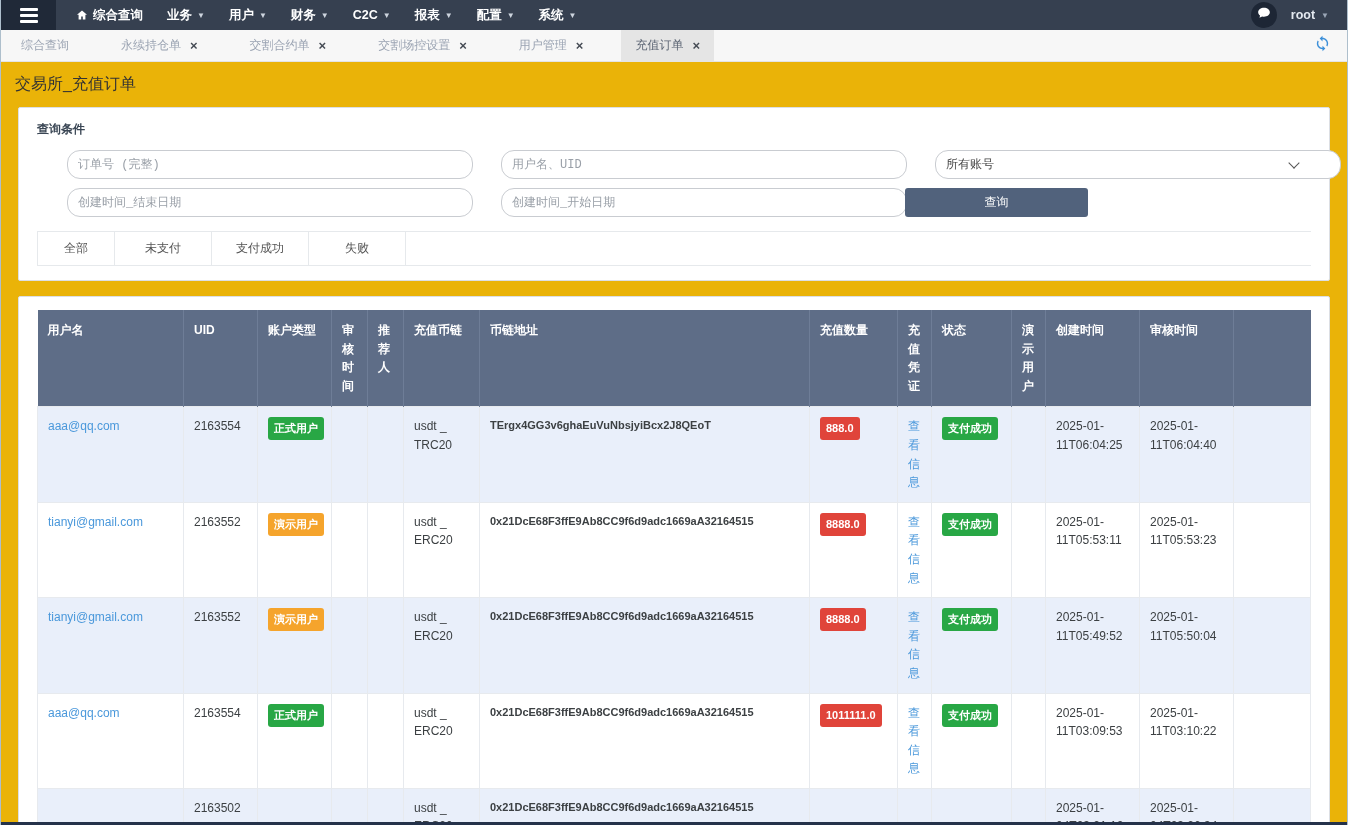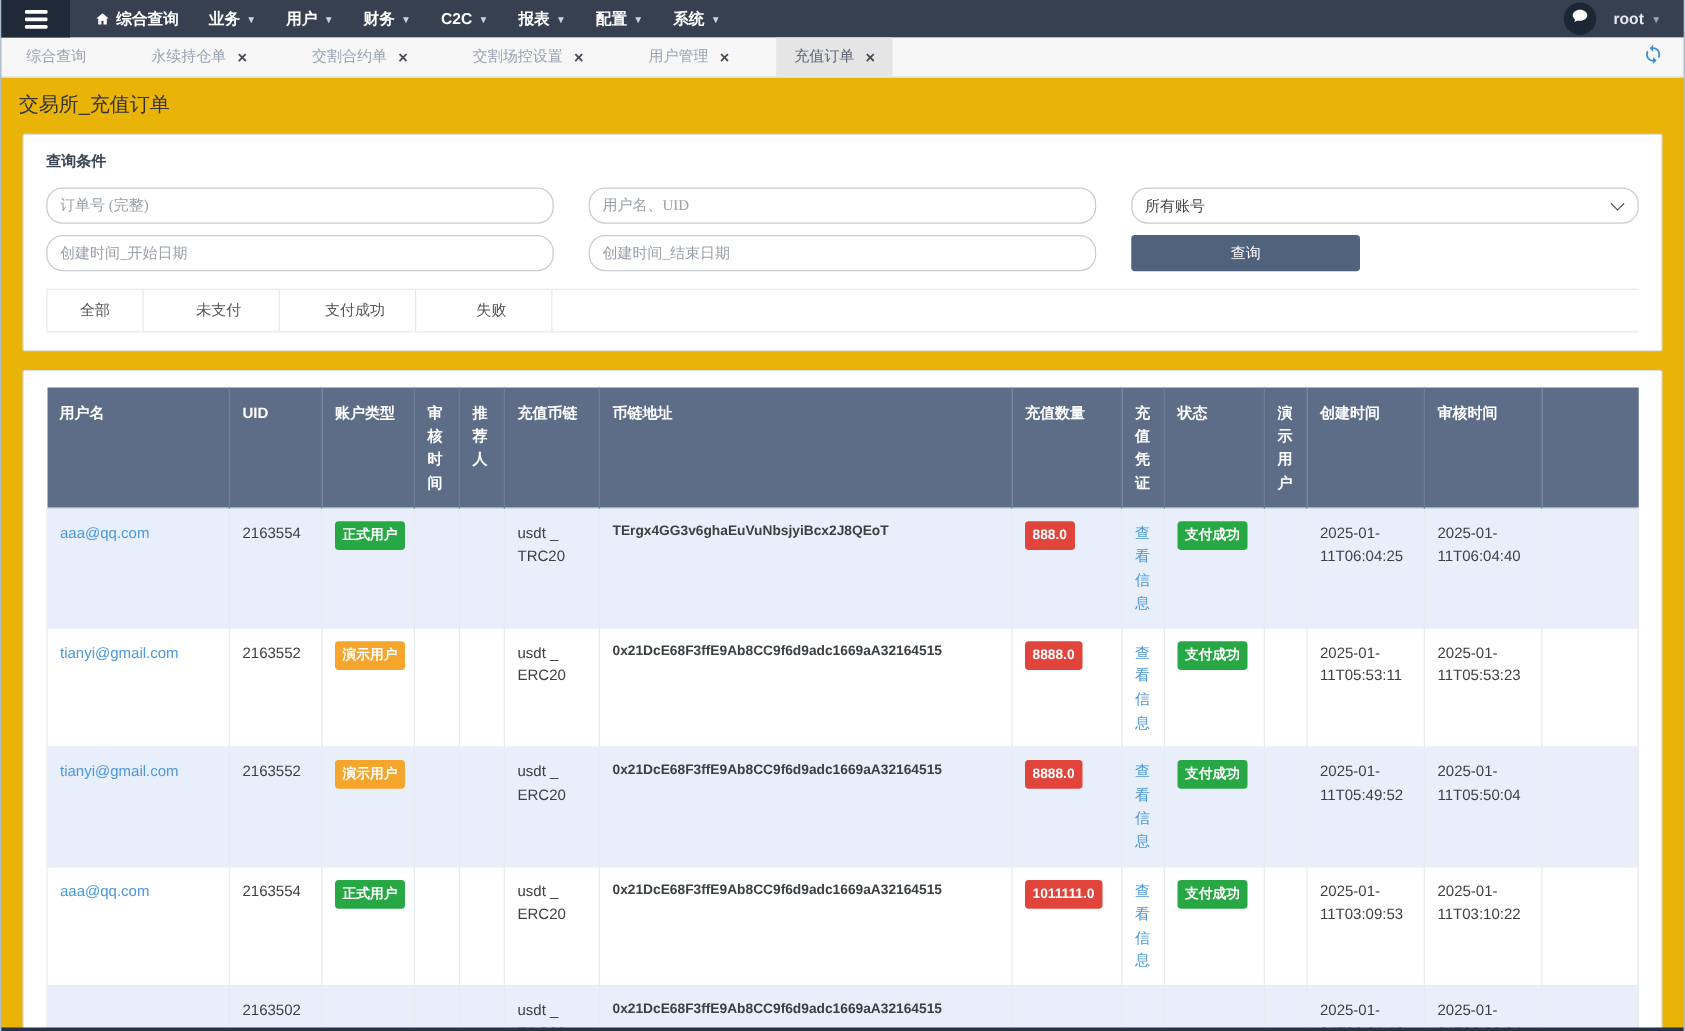--- a/index.html
+++ b/index.html
@@ -29,30 +29,31 @@
   
   .page-title { font-size: 16px; color: #333; padding: 12px 14px 10px; }
   
   .panel { margin: 2px 17px 15px; border: 1px solid #dcdfe4; border-radius: 2px; background: #fff; padding: 13px 18px 14px; }
   .panel-title { font-size: 12px; font-weight: bold; color: #3a4654; margin-bottom: 12px; }
   
   .form-grid { display: grid; grid-template-columns: 1fr 1fr 1fr; column-gap: 28px; row-gap: 9px; }
   .text-input, .select-wrap select {
     width: 100%; height: 29px; border: 1px solid #c9ccd1; border-radius: 13px;
     padding: 0 10px; font-size: 12px; color: #444; background: #fff; outline: none;
-    font-family: Liberation Serif, serif;
+    font-family: Liberation Mono, monospace;
+    margin-left: 30px;
   }
   .text-input::placeholder { color: #9aa0a8; opacity: 1; }
   .select-wrap { position: relative; }
   .select-wrap select { appearance: none; -webkit-appearance: none; cursor: pointer; }
   .select-wrap::after { content: ""; position: absolute; right: 13px; top: 9px; width: 7px; height: 7px;
     border-right: 1.6px solid #555; border-bottom: 1.6px solid #555; transform: rotate(45deg); pointer-events: none; }
   .search-btn { width: 183px; height: 29px; background: #51627c; color: #fff; border: none; border-radius: 3px;
     font-size: 12px; cursor: pointer; font-family: "Liberation Sans", "DejaVu Sans", sans-serif; }
-  .filter-row { margin-top: 14px; border-top: 1px solid #e6e9ec; border-bottom: 1px solid #e6e9ec; display: flex; gap: 12px; }
+  .filter-row { margin-top: 14px; border-top: 1px solid #e6e9ec; border-bottom: 1px solid #e6e9ec; display: flex; }
   .filter-item { padding: 8px 0; width: 97px; text-align: center; font-size: 12px; color: #555;
     border-right: 1px solid #e6e9ec; cursor: pointer; }
   .filter-item:first-child { border-left: 1px solid #e6e9ec; width: 78px; }
   
   table.results { width: 100%; border-collapse: collapse; table-layout: fixed; font-size: 12px; color: #3c4043; }
   table.results th { background: #5e6d87; color: #fff; font-size: 12px; font-weight: bold; text-align: left;
     vertical-align: top; padding: 11px 6px 11px 10px; height: 78px; line-height: 1.55;
     border-right: 1px solid #6e7d97; word-break: normal; overflow-wrap: normal; }
   table.results th:last-child { border-right: none; }
   table.results td { border: 1px solid #e7eaee; vertical-align: top; padding: 10px 6px 10px 10px;
@@ -170,22 +171,22 @@
   <div class="panel">
     <div class="panel-title">查询条件</div>
     <div class="form-grid">
       <input class="text-input" type="text" placeholder="订单号 (完整)" style="">
       <input class="text-input" type="text" placeholder="用户名、UID" style="">
       <div class="select-wrap">
         <select>
           <option>所有账号</option>
         </select>
       </div>
+      <input class="text-input" type="text" placeholder="创建时间_结束日期" style="">
       <input class="text-input" type="text" placeholder="创建时间_开始日期" style="">
-      <input class="text-input" type="text" placeholder="创建时间_结束日期" style="">
       <div>
         <button class="search-btn">查询</button>
       </div>
     </div>
     <div class="filter-row">
       <div class="filter-item">全部</div>
       <div class="filter-item">未支付</div>
       <div class="filter-item">支付成功</div>
       <div class="filter-item">失败</div>
     </div>

